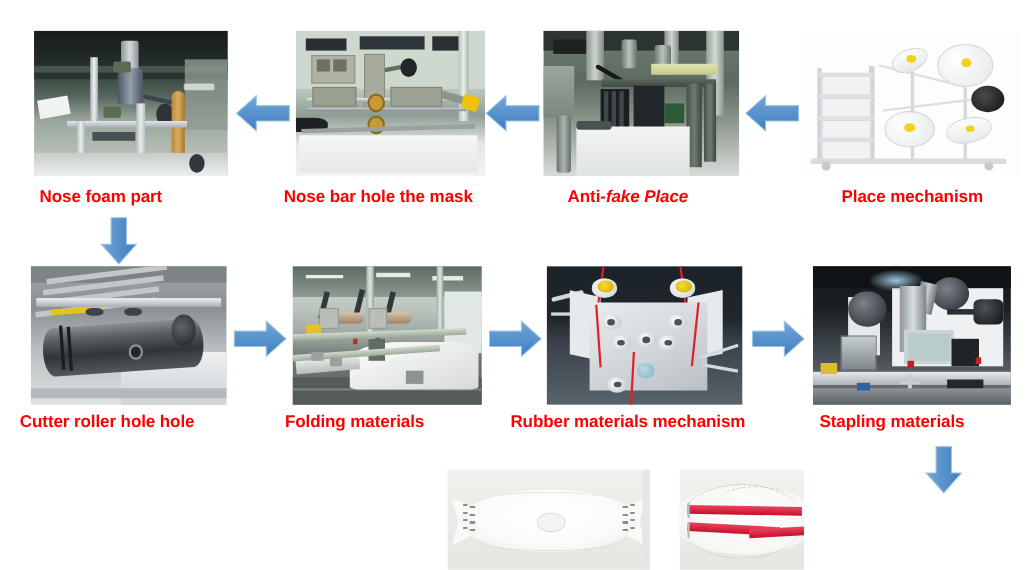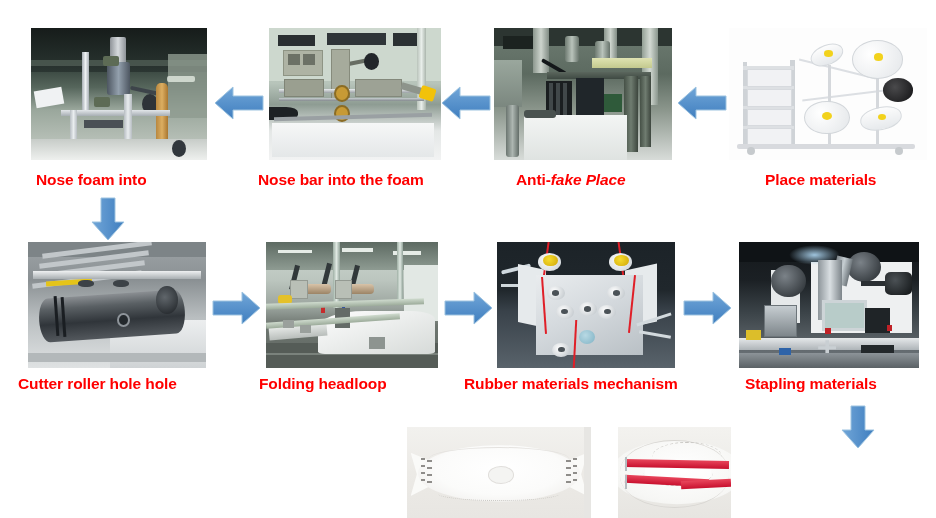--- a/index.html
+++ b/index.html
@@ -313,21 +313,21 @@
       <div class="px p1-disc"></div>
       <div class="px p1-wood"></div>
     <div class="px p1-blk1"></div>
       <div class="px p1-frame"></div>
     <div class="px p1-legA"></div>
       <div class="px p1-legB"></div>
     <div class="px p1-belt"></div>
       <div class="px p1-roll"></div>
   </div>
 </div>
-<div class="caption" style="left:36px; top:172px;">Nose foam into</div>
+<div class="caption" style="left:36px; top:172px;">Nose foam part</div>
 
 <div class="arrow" style="left:213px; top:83px;">
   <svg width="52" height="40" viewBox="0 0 52 40" aria-hidden="true">
     <defs>
         <linearGradient id="gl1" x1="0" y1="0" x2="0" y2="1">
       <stop offset="0" stop-color="#71a6d8"></stop>
           <stop offset="1" stop-color="#3f7ebf"></stop>
     </linearGradient>
       </defs>
     <path d="M2,20 L20,4 L20,13 L50,13 L50,27 L20,27 L20,36 Z" fill="url(#gl1)" stroke="#9dc3e0" stroke-width="1"></path>
@@ -354,21 +354,21 @@
       <div class="px p2-modR"></div>
     <div class="px p2-gear1"></div>
       <div class="px p2-gear2"></div>
     <div class="px p2-armY"></div>
       <div class="px p2-yel"></div>
     <div class="px p2-darkR"></div>
       <div class="px p2-railD"></div>
       <div class="px p2-web"></div>
   </div>
 </div>
-<div class="caption" style="left:258px; top:172px;">Nose bar into the foam</div>
+<div class="caption" style="left:258px; top:172px;">Nose bar hole the mask</div>
 
 <div class="arrow" style="left:440px; top:83px;">
   <svg width="52" height="40" viewBox="0 0 52 40" aria-hidden="true">
     <path d="M2,20 L20,4 L20,13 L50,13 L50,27 L20,27 L20,36 Z" fill="url(#gl1)" stroke="#9dc3e0" stroke-width="1"></path>
   </svg>
 </div>
 
 <div class="photo" style="left:494px; top:28px; width:178px; height:132px;">
   <div class="scene">
     <div class="px p3-bg"></div>
@@ -430,21 +430,21 @@
     <div class="px p4-hubA"></div>
       <div class="px p4-hubB"></div>
     <div class="px p4-hubC"></div>
       <div class="px p4-hubD"></div>
     <div class="px p4-blk"></div>
     <div class="px p4-base"></div>
     <div class="px p4-wheel1"></div>
       <div class="px p4-wheel2"></div>
   </div>
 </div>
-<div class="caption" style="left:765px; top:172px;">Place materials</div>
+<div class="caption" style="left:765px; top:172px;">Place mechanism</div>
 
 <div class="arrow" style="left:88px; top:196px;">
   <svg width="40" height="46" viewBox="0 0 40 46" aria-hidden="true">
     <defs>
         <linearGradient id="gd1" x1="0" y1="0" x2="1" y2="0">
       <stop offset="0" stop-color="#71a6d8"></stop>
           <stop offset="1" stop-color="#3f7ebf"></stop>
     </linearGradient>
       </defs>
     <path d="M20,44 L4,26 L13,26 L13,2 L27,2 L27,26 L36,26 Z" fill="url(#gd1)" stroke="#9dc3e0" stroke-width="1"></path>
@@ -505,21 +505,21 @@
     <div class="px p6-fabric"></div>
     <div class="px p6-greenR"></div>
       <div class="px p6-blkbx"></div>
     <div class="px p6-plate"></div>
       <div class="px p6-greenF"></div>
     <div class="px p6-tool1"></div>
       <div class="px p6-tool2"></div>
       <div class="px p6-blkb2"></div>
   </div>
 </div>
-<div class="caption" style="left:259px; top:376px;">Folding headloop</div>
+<div class="caption" style="left:259px; top:376px;">Folding materials</div>
 
 <div class="arrow" style="left:444px; top:288px;">
   <svg width="50" height="40" viewBox="0 0 50 40" aria-hidden="true">
     <path d="M48,20 L30,4 L30,13 L1,13 L1,27 L30,27 L30,36 Z" fill="url(#gl1)" stroke="#9dc3e0" stroke-width="1"></path>
   </svg>
 </div>
 
 <div class="photo" style="left:497px; top:242px; width:178px; height:126px;">
   <div class="scene">
     <div class="px p7-bg"></div>

